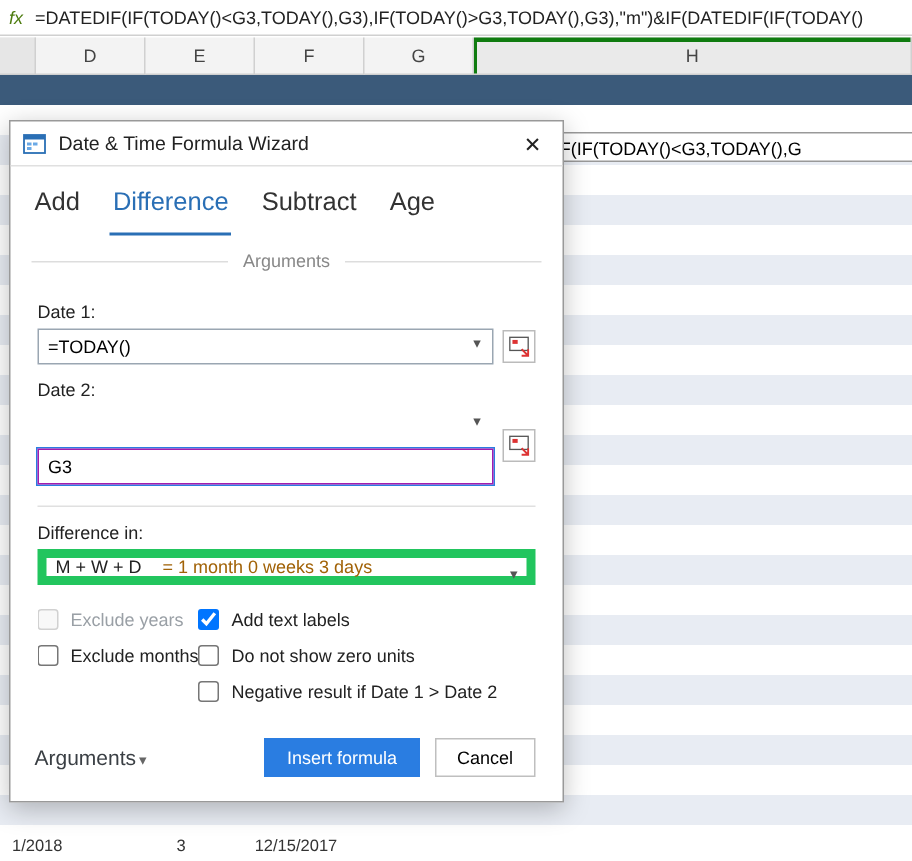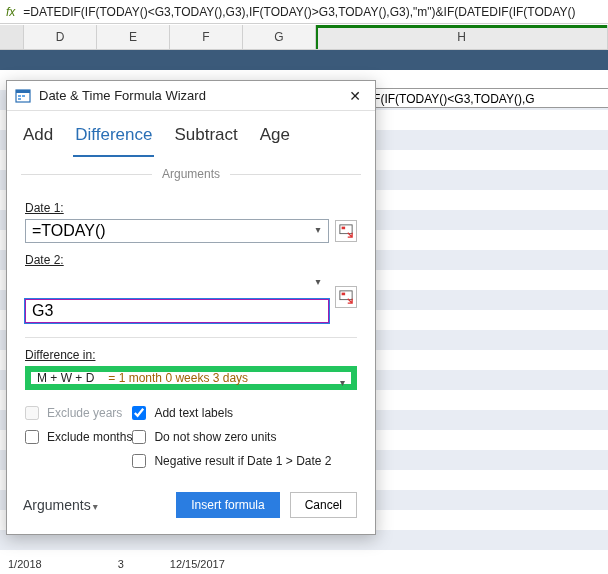--- a/index.html
+++ b/index.html
@@ -31,24 +31,24 @@
   .titlebar { display:flex; align-items:center; height:30px; padding:0 8px; border-bottom:1px solid #e0e0e0; }
   .titlebar .icon { width:16px; height:16px; margin-right:8px; display:flex; align-items:center; justify-content:center; }
   .titlebar .title { font-size:13px; flex:1; }
   .titlebar .close { width:24px; text-align:center; font-size:14px; cursor:pointer; }
   .tabs { display:flex; gap:18px; padding:8px 14px 0 14px; font-size:17px;text-align:right; }
   .tabs .tab { padding:6px 2px 10px 2px; cursor:pointer; color:#333; }
   .tabs .tab.active { color:#2a6fb5; border-bottom:2px solid #2a6fb5; }
   .section-sep { display:flex; align-items:center; gap:10px; padding:10px 14px 6px 14px; color:#888; font-size:12px; }
   .section-sep::before, .section-sep::after { content:""; flex:1; height:1px; background:#ddd; }
   .body { padding: 4px 18px 8px 18px; }
-  .field-label { font-size:12px; margin:10px 0 4px 0;text-decoration:underline; }
+  .field-label { font-size:12px; margin:10px 0 4px 0; }
   .date-row { display:flex; align-items:center; gap:6px; }
   .date-input { flex:1; position:relative; }
-  .date-input input { width:100%; height:24px; border:1px solid #9aa6b2; padding:2px 22px 2px 6px; font-size:16px; background:#fff; }
+  .date-input input { width:100%; height:24px; border:1px solid #9aa6b2; padding:2px 22px 2px 6px; font-size:12px; background:#fff; }
   .date-input.focus input { border:1px solid #a21caf; box-shadow:0 0 0 1px #2a7de1;margin-top:28px; }
   .dd-arrow { position:absolute; right:4px; top:4px; width:14px; height:14px; color:#555; font-size:10px; line-height:14px; text-align:center; pointer-events:none; }
   .ref-btn { width:22px; height:22px; border:1px solid #bbb; background:#fff; cursor:pointer; display:flex; align-items:center; justify-content:center; }
   .ref-btn svg { width:14px; height:14px; }
   .sep-line { height:1px; background:#e0e0e0; margin:14px 0 10px 0; }
   .diff-select { width:100%; height:24px; border:6px solid #22c55e; padding:2px 6px; font-size:12px; display:flex; align-items:center; gap:14px; position:relative; }
   .diff-select .hint { color:#a16207; }
   .diff-select .dd { position:absolute; right:6px; top:5px; font-size:10px; color:#555; }
   .checks { display:flex; padding-top:16px; }
   .checks-col { display:flex; flex-direction:column; gap:10px; }

